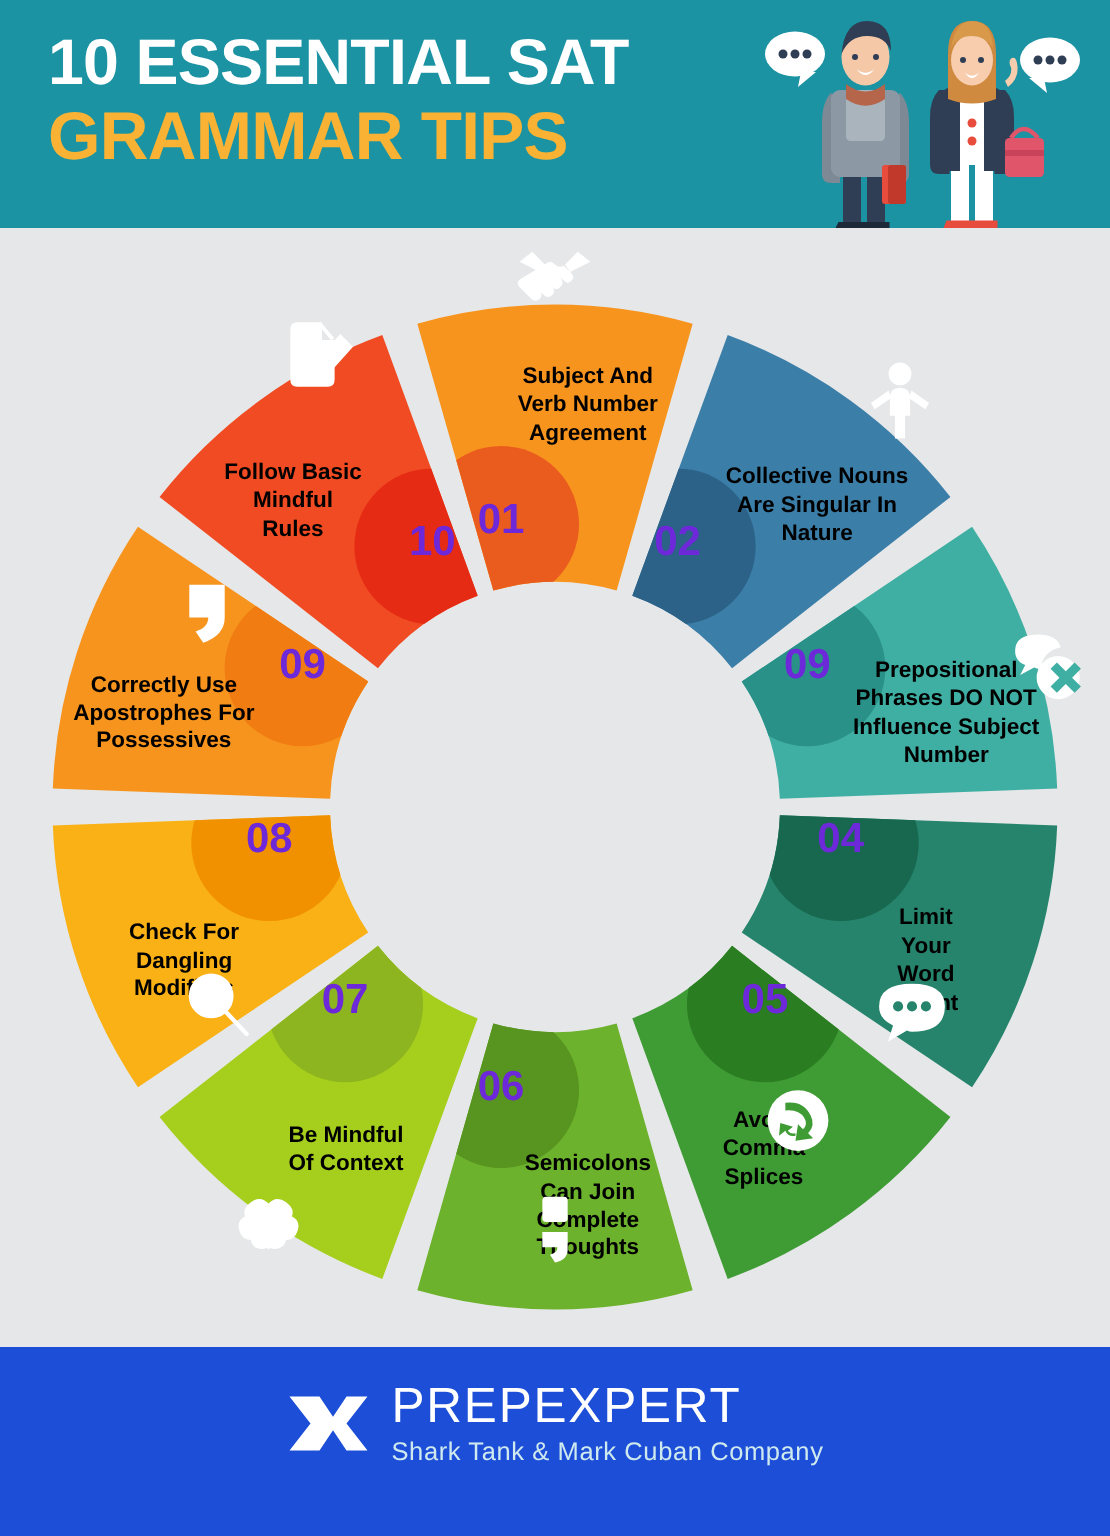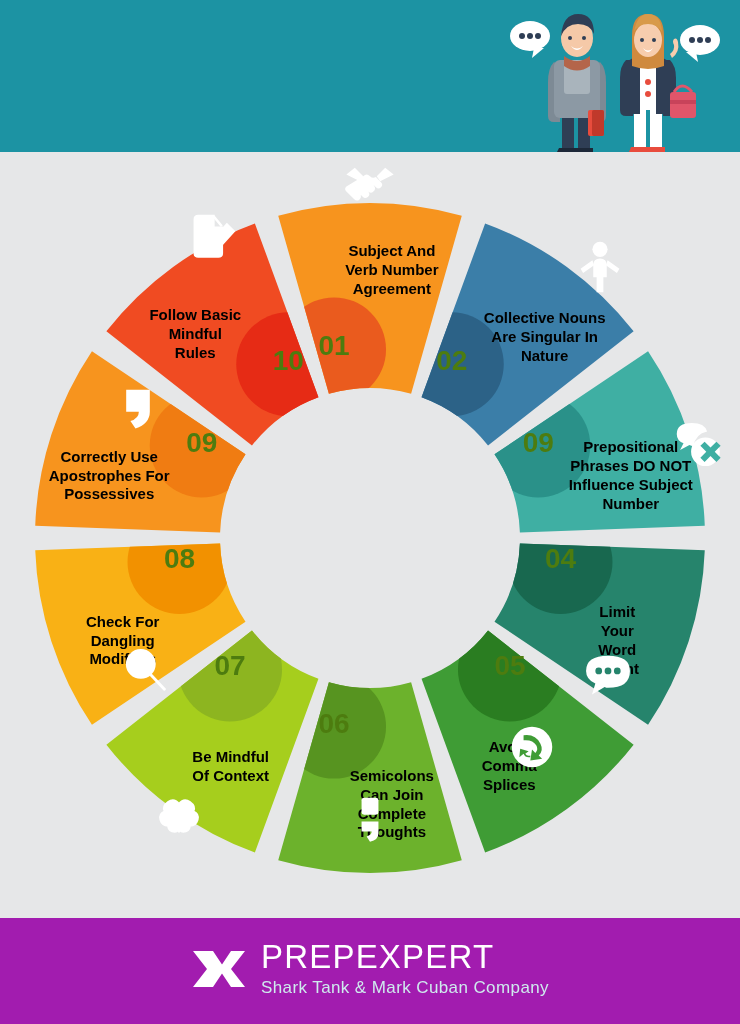--- a/index.html
+++ b/index.html
@@ -31,22 +31,22 @@
   .title-line2 {
     font-size: 45px; font-weight: 700; color: #f9b233;
     letter-spacing: -0.5px; line-height: 1.12;
     font-family: "Liberation Sans", sans-serif;
   }
   .header-art { position: absolute; right: 6px; top: 0; width: 230px; height: 152px; }
 
   
   .footer {
     position: absolute; left: 0; bottom: 0;
-    width: 740px; height: 106px;
-    background: #a21caf;
+    width: 740px; height: 126px;
+    background: #1d4ed8;
   }
   .footer-inner {
     position: absolute; left: 0; top: 22px; width: 740px;
     display: flex; align-items: center; justify-content: center; gap: 14px;
   }
   .footer-logo-mark { width: 56px; height: 44px; flex: 0 0 auto; }
   .footer-text { display: flex; flex-direction: column; }
   .footer-brand {
     font-size: 33px; font-weight: 400; color: #ffffff;
     letter-spacing: 1.2px; line-height: 1;
@@ -70,21 +70,21 @@
     font-size: 15px;
     font-weight: 700;
     line-height: 1.25;
     width: 150px;
     margin-left: -75px;
     pointer-events: none;
     text-shadow: none;
   }
   .seg-num {
     position: absolute;
-    color: #4d7c0f;
+    color: #6d28d9;
     font-size: 28px;
     font-weight: 700;
     width: 70px;
     margin-left: -35px;
     text-align: center;
     pointer-events: none;
   }
   .seg-icon {
     position: absolute;
     width: 54px; height: 54px;
@@ -92,20 +92,24 @@
     pointer-events: none;
   }
   .seg-icon svg { width: 100%; height: 100%; display: block; fill: #ffffff; }
 </style>
 </head>
 <body>
 
 <div class="page">
 
   <div class="header">
+    <div class="header-title">
+      <div class="title-line1">10 ESSENTIAL SAT</div>
+      <div class="title-line2">GRAMMAR TIPS</div>
+    </div>
     <div class="header-art">
       <svg viewBox="0 0 230 152" width="230" height="152" aria-hidden="true">
 
         <g>
           <ellipse cx="26" cy="36" rx="20" ry="15" fill="#ffffff"></ellipse>
           <path d="M30 48 L28 58 L40 48 Z" fill="#ffffff"></path>
           <circle cx="18" cy="36" r="3" fill="#2f3e55"></circle>
           <circle cx="26" cy="36" r="3" fill="#2f3e55"></circle>
           <circle cx="34" cy="36" r="3" fill="#2f3e55"></circle>
         </g>

